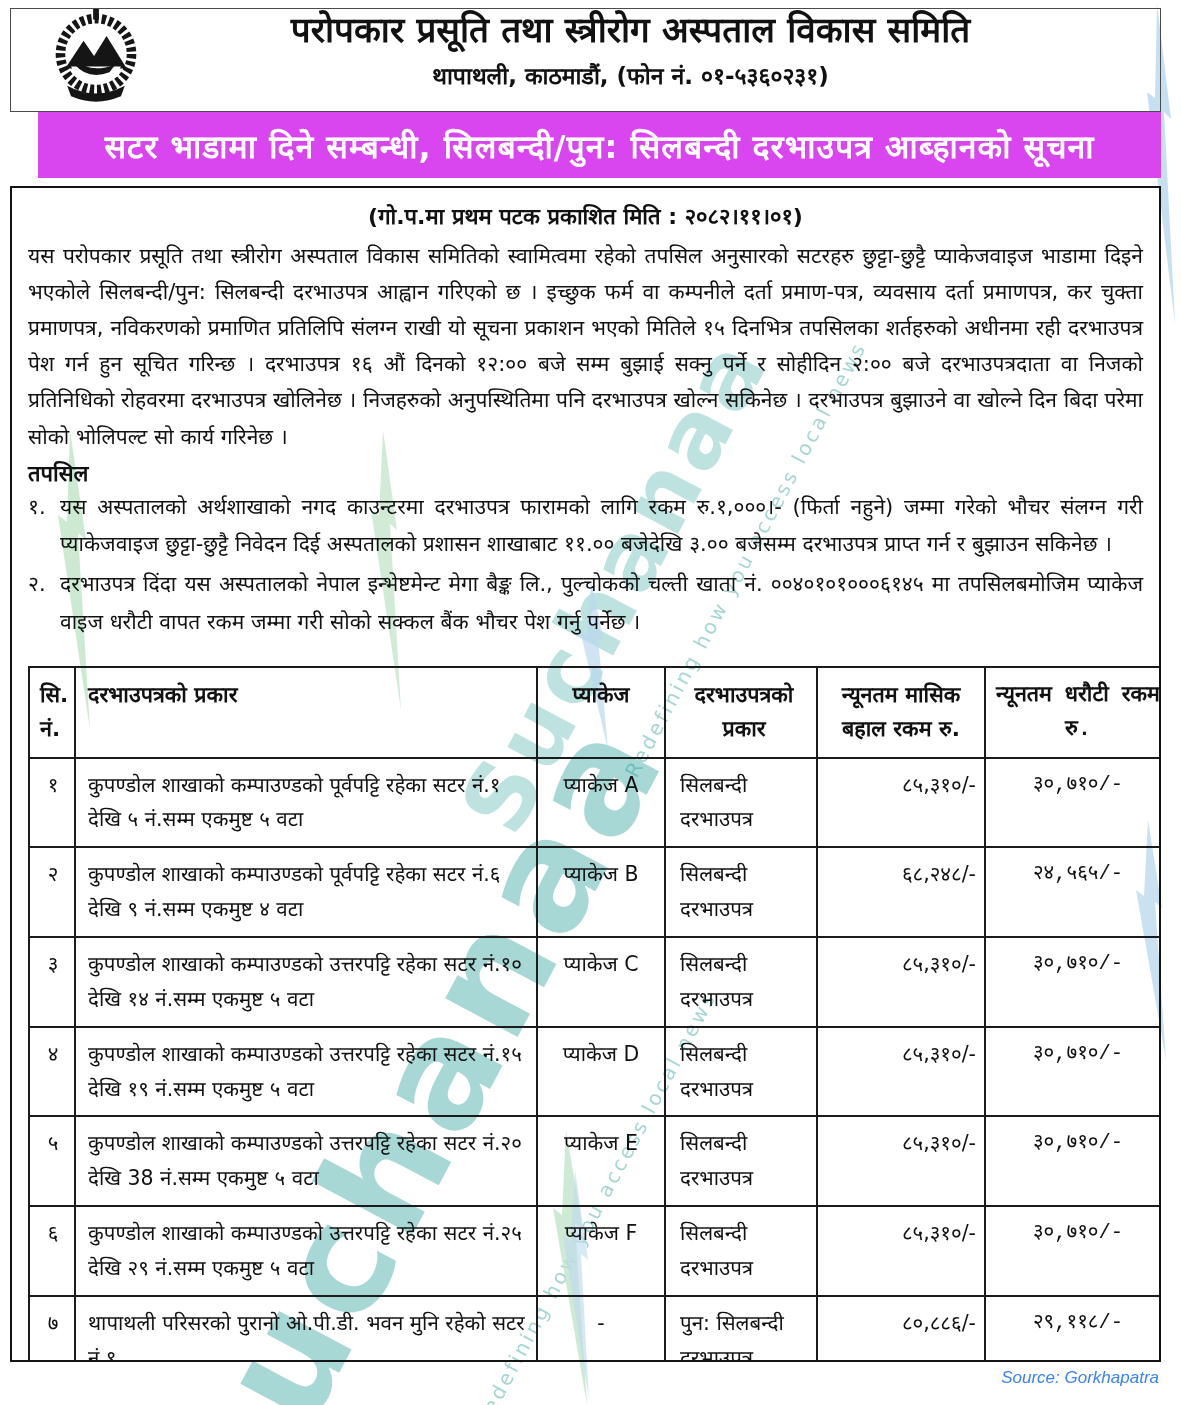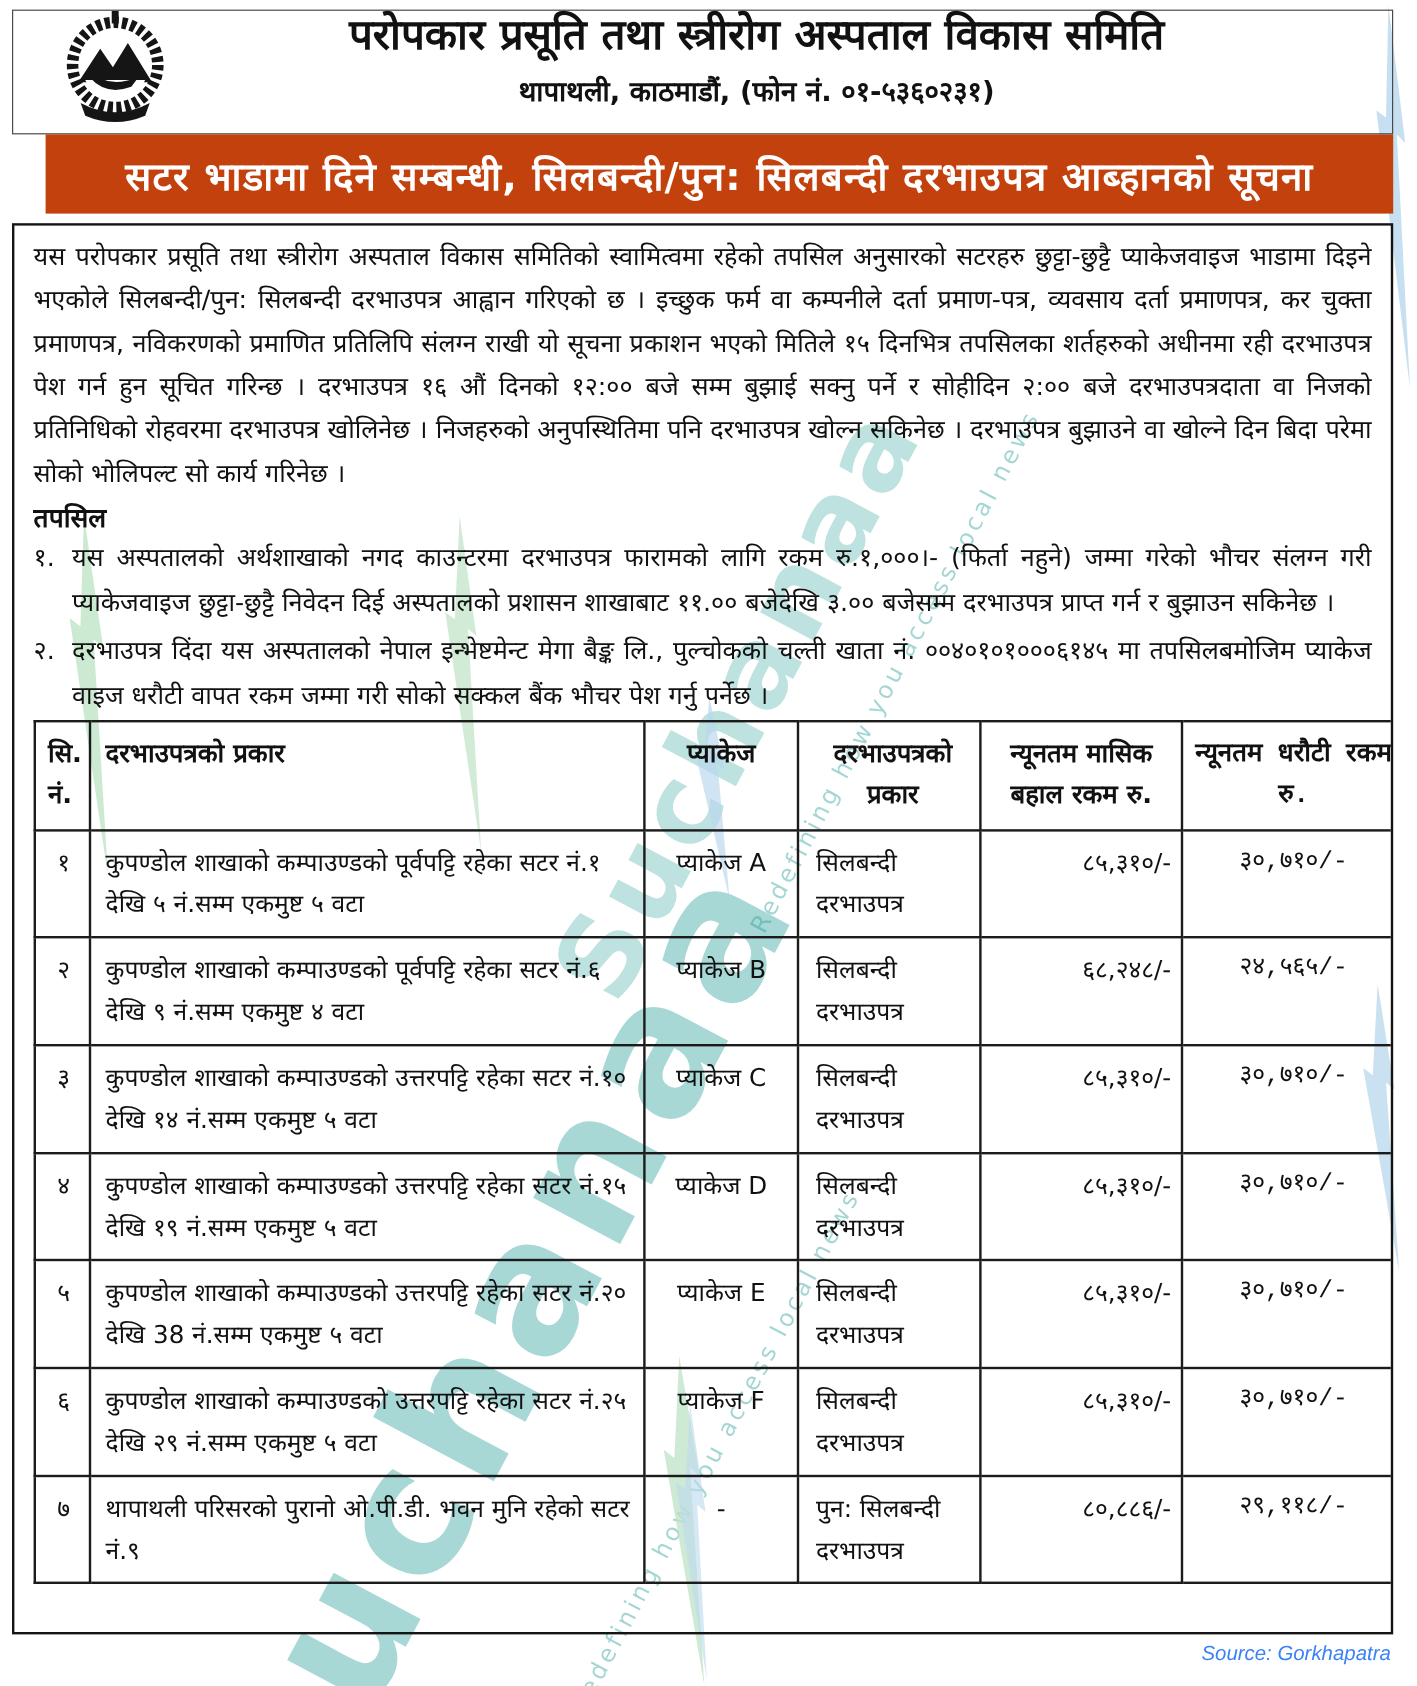--- a/index.html
+++ b/index.html
@@ -18,34 +18,34 @@
   
   .content{position:relative;z-index:1;margin:8px 20px 0 10px;}
   .header-box{
     border:1px solid #4a4a4a;height:102px;display:flex;align-items:flex-start;
   }
   .logo-wrap{width:170px;flex:none;display:flex;justify-content:center;align-items:center;}
   .head-text{flex:1;text-align:center;padding-right:80px;}
   .org-name{font-size:35px;font-weight:bold;line-height:1.25;}
   .org-address{font-size:23px;font-weight:bold;margin-top:6px;}
   .banner{
-    background:#c2410c;color:#fff;height:66px;display:flex;align-items:center;justify-content:center;
+    background:#d946ef;color:#fff;height:66px;display:flex;align-items:center;justify-content:center;
     font-size:32px;font-weight:bold;letter-spacing:1px;margin-left:28px;
   }
   .main-box{
     margin-top:8px;border:2px solid #141414;padding:8px 16px 6px 16px;
     height:1176px;overflow:hidden;box-sizing:border-box;
   }
   .pub-line{text-align:center;font-weight:bold;font-size:22px;margin:4px 0 8px 0;}
   .intro{font-size:21px;line-height:1.72;text-align:justify;}
   .tapasil{font-weight:bold;font-size:22px;margin:2px 0 2px 0;}
   .list-item{display:flex;font-size:21px;line-height:1.8;margin-top:2px;}
   .li-num{width:32px;flex:none;}
   .li-text{flex:1;text-align:justify;}
-  table{width:100%;border-collapse:collapse;table-layout:fixed;margin-top:0;}
+  table{width:100%;border-collapse:collapse;table-layout:fixed;margin-top:24px;}
   th,td{border:2.5px solid #1b1b1b;vertical-align:top;box-sizing:border-box;}
   th{font-size:21.5px;font-weight:bold;padding:10px 8px;line-height:1.6;}
   td{font-size:20.5px;padding:9px 8px;line-height:1.7;height:78px;}
   .c-sn{width:46px;text-align:left;padding-left:10px;}
   .c-desc{width:462px;text-align:left;padding-left:12px;}
   .c-pkg{width:128px;text-align:center;}
   .c-type{width:152px;text-align:left;padding-left:14px;}
   .c-rent{width:168px;text-align:right;}
   .c-dep{width:186px;text-align:center;font-family:Liberation Mono, monospace;}
   th.c-pkg,th.c-type,th.c-rent,th.c-dep{text-align:center;}
@@ -100,20 +100,21 @@
     </div>
     <div class="head-text">
       <div class="org-name">परोपकार प्रसूति तथा स्त्रीरोग अस्पताल विकास समिति</div>
       <div class="org-address">थापाथली, काठमाडौं, (फोन नं. ०१-५३६०२३१)</div>
     </div>
   </div>
 
   <div class="banner">सटर भाडामा दिने सम्बन्धी, सिलबन्दी/पुन: सिलबन्दी दरभाउपत्र आब्हानको सूचना</div>
 
   <div class="main-box">
+    <div class="pub-line">(गो.प.मा प्रथम पटक प्रकाशित मिति : २०८२।११।०१)</div>
     <div class="intro">यस परोपकार प्रसूति तथा स्त्रीरोग अस्पताल विकास समितिको स्वामित्वमा रहेको तपसिल अनुसारको सटरहरु छुट्टा-छुट्टै प्याकेजवाइज भाडामा दिइने भएकोले सिलबन्दी/पुन: सिलबन्दी दरभाउपत्र आह्वान गरिएको छ । इच्छुक फर्म वा कम्पनीले दर्ता प्रमाण-पत्र, व्यवसाय दर्ता प्रमाणपत्र, कर चुक्ता प्रमाणपत्र, नविकरणको प्रमाणित प्रतिलिपि संलग्न राखी यो सूचना प्रकाशन भएको मितिले १५ दिनभित्र तपसिलका शर्तहरुको अधीनमा रही दरभाउपत्र पेश गर्न हुन सूचित गरिन्छ । दरभाउपत्र १६ औं दिनको १२:०० बजे सम्म बुझाई सक्नु पर्ने र सोहीदिन २:०० बजे दरभाउपत्रदाता वा निजको प्रतिनिधिको रोहवरमा दरभाउपत्र खोलिनेछ । निजहरुको अनुपस्थितिमा पनि दरभाउपत्र खोल्न सकिनेछ । दरभाउपत्र बुझाउने वा खोल्ने दिन बिदा परेमा सोको भोलिपल्ट सो कार्य गरिनेछ ।</div>
     <div class="tapasil">तपसिल</div>
 
     <div class="list-item">
       <span class="li-num">१.</span>
       <span class="li-text">यस अस्पतालको अर्थशाखाको नगद काउन्टरमा दरभाउपत्र फारामको लागि रकम रु.१,०००।- (फिर्ता नहुने) जम्मा गरेको भौचर संलग्न गरी प्याकेजवाइज छुट्टा-छुट्टै निवेदन दिई अस्पतालको प्रशासन शाखाबाट ११.०० बजेदेखि ३.०० बजेसम्म दरभाउपत्र प्राप्त गर्न र बुझाउन सकिनेछ ।</span>
     </div>
     <div class="list-item">
       <span class="li-num">२.</span>
       <span class="li-text">दरभाउपत्र दिंदा यस अस्पतालको नेपाल इन्भेष्टमेन्ट मेगा बैङ्क लि., पुल्चोकको चल्ती खाता नं. ००४०१०१०००६१४५ मा तपसिलबमोजिम प्याकेज वाइज धरौटी वापत रकम जम्मा गरी सोको सक्कल बैंक भौचर पेश गर्नु पर्नेछ ।</span>

